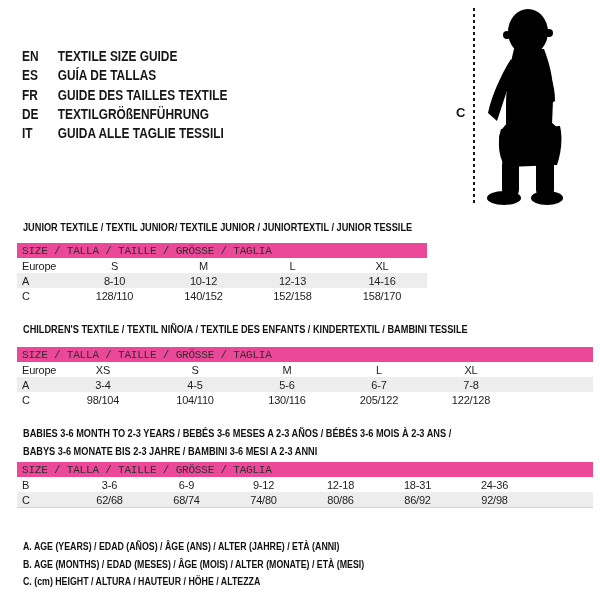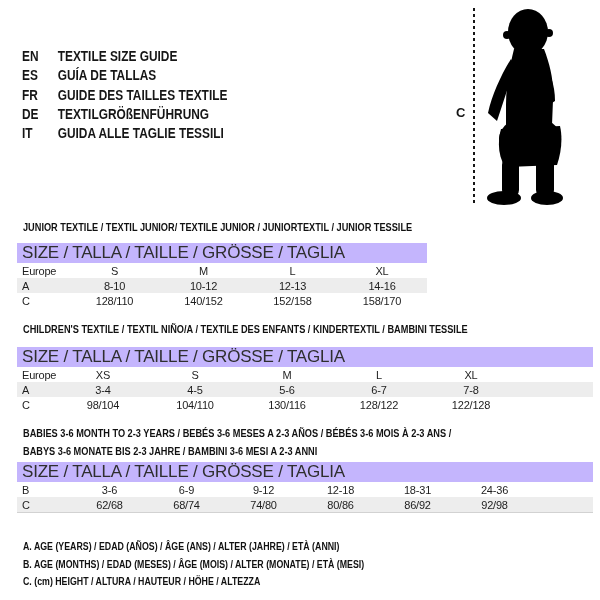--- a/index.html
+++ b/index.html
@@ -20,22 +20,22 @@
   .c-label{position:absolute;left:456px;top:105px;font-size:13px;font-weight:bold;color:#161616;}
   .silhouette{position:absolute;left:480px;top:5px;}
   
   .sec-title{position:absolute;white-space:nowrap;font-size:11.5px;font-weight:bold;
       color:#111;transform:scaleX(0.8);transform-origin:0 0;letter-spacing:0;}
   
   table{position:absolute;border-collapse:collapse;table-layout:fixed;}
   td{font-size:11px;height:15px;padding:0;text-align:center;
      white-space:nowrap;color:#1d1d1d;letter-spacing:-0.2px;}
   td.first{text-align:left;padding-left:5px;margin-top:14px;}
-  tr.band td{background:#c4b5fd;text-align:left;padding-left:5px;
-     color:#2e2e2e;font-size:17px;}
+  tr.band td{background:#ec4899;text-align:left;padding-left:5px;
+     color:#2e2e2e;font-size:11px;font-family:Liberation Mono, monospace;}
   tr.alt td{background:#ededed;}
   .t-babies{border-bottom:1px solid #d2d2d2;}
   
   .footnote{position:absolute;left:23px;white-space:nowrap;font-size:11px;
       font-weight:bold;color:#111;transform:scaleX(0.8);transform-origin:0 0;}
 </style>
 </head>
 <body>
 
 <div class="header-block">
@@ -150,21 +150,21 @@
     <td>5-6</td>
     <td>6-7</td>
     <td>7-8</td>
     <td></td>
   </tr>
   <tr>
     <td class="first">C</td>
     <td>98/104</td>
     <td>104/110</td>
     <td>130/116</td>
-    <td>128/122</td>
+    <td>205/122</td>
     <td>122/128</td>
     <td></td>
   </tr>
 </tbody>
   </table>
 
 <div class="sec-title" style="left:23px;top:427px;">BABIES 3-6 MONTH TO 2-3 YEARS / BEBÉS 3-6 MESES A 2-3 AÑOS / BÉBÉS 3-6 MOIS À 2-3 ANS /</div>
 <div class="sec-title" style="left:23px;top:445px;">BABYS 3-6 MONATE BIS 2-3 JAHRE / BAMBINI 3-6 MESI A 2-3 ANNI</div>
 
 <table class="t-babies" style="left:17px;top:462px;width:576px;">

